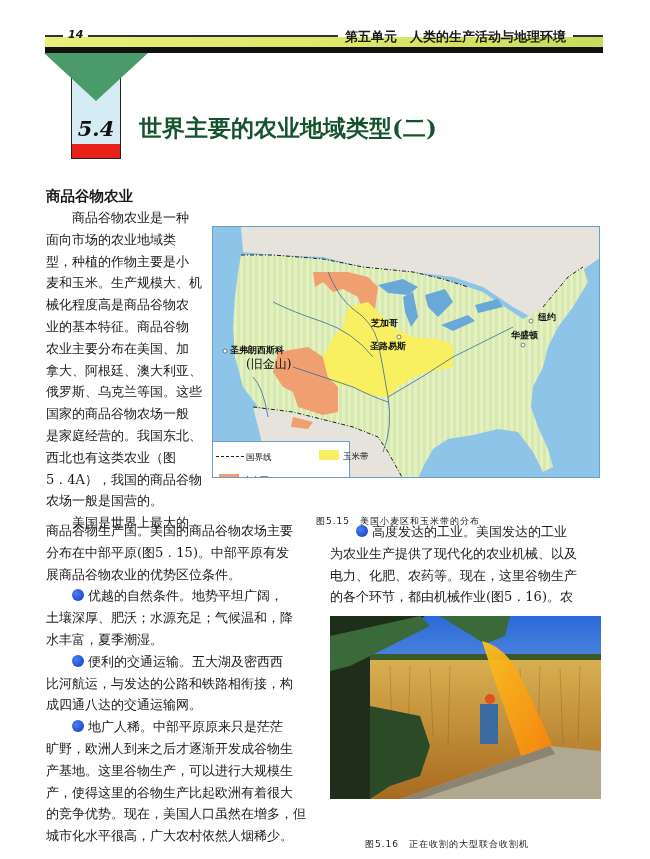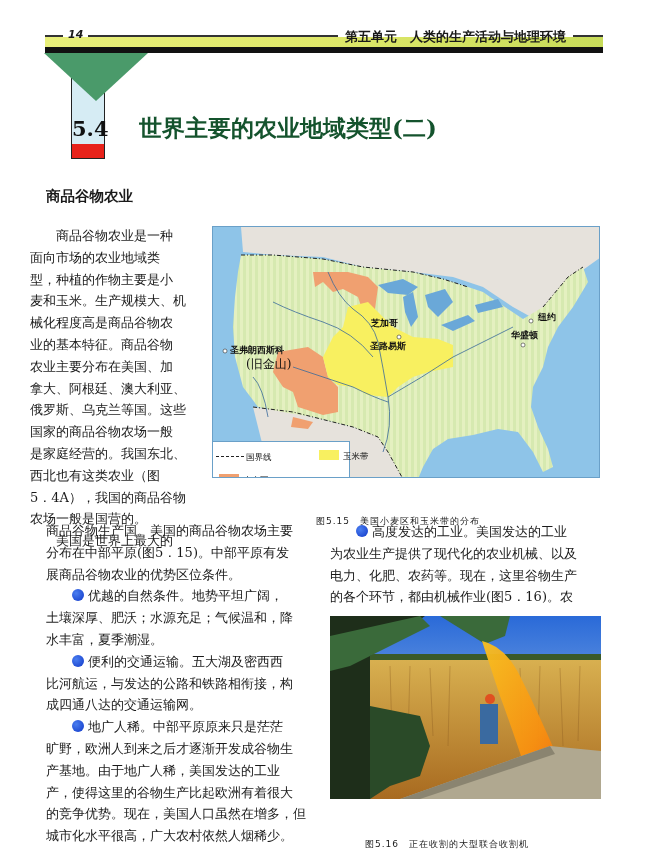--- a/index.html
+++ b/index.html
@@ -13,22 +13,22 @@
   .hdr-line { position: absolute; top: 35px; height: 2px; background: #333; }
   .hdr-pnum { position: absolute; left: 66px; top: 28px; font-family: "DejaVu Sans", sans-serif;
     font-style: italic; font-weight: bold; font-size: 11px; background: transparent; padding: 0 2px; }
   .hdr-unit { position: absolute; right: 82px; top: 28px; font-family: "DejaVu Serif", serif;
     font-weight: bold; font-size: 13px; letter-spacing: 0px; padding: 0 2px; }
 
   
   .badge-tri { position: absolute; left: 44px; top: 53px; width: 0; height: 0;
     border-left: 52px solid transparent; border-right: 52px solid transparent;
     border-top: 48px solid #4a9a6a; z-index: 2; }
-  .badge-box { position: absolute; left: 71px; top: 73px; width: 34px; height: 86px;
-    border: 1px solid #222; background: #d6ecf4; z-index: 1; }
+  .badge-box { position: absolute; left: 71px; top: 73px; width: 50px; height: 86px;
+    border: 1px solid #222; background: #d6ecf4; z-index: 1; font-style: italic; }
   .badge-red { position: absolute; left: 0; bottom: 0; width: 100%; height: 14px; background: #e8221a; }
   .badge-num { position: absolute; left: 0; top: 42px; width: 100%; text-align: center;
     font-family: "DejaVu Serif", serif; font-weight: bold; font-size: 21px; color: #111; z-index: 3; }
   .sec-title { position: absolute; left: 139px; top: 113px; font-family: "DejaVu Serif", serif;
     font-weight: bold; font-size: 23px; letter-spacing: 0px; color: #14532d; }
 
   
   .h2 { position: absolute; left: 46px; top: 187px; font-family: "DejaVu Sans", sans-serif;
     font-weight: bold; font-size: 14.5px; }
   .para { position: absolute; font-size: 13px; line-height: 21.8px; color: #1a1a1a; }
@@ -65,21 +65,21 @@
 
 <div class="badge-tri"></div>
 <div class="badge-box">
   <div class="badge-red"></div>
   <div class="badge-num">5.4</div>
 </div>
 <h1 class="sec-title">世界主要的农业地域类型(二)</h1>
 
 <h2 class="h2">商品谷物农业</h2>
 
-<div class="para" style="left:30px; top:207px; width:160px;margin-top:18px;">
+<div class="para" style="left:46px; top:207px; width:160px;">
   <p>　　商品谷物农业是一种</p>
   <p>面向市场的农业地域类</p>
   <p>型，种植的作物主要是小</p>
   <p>麦和玉米。生产规模大、机</p>
   <p>械化程度高是商品谷物农</p>
   <p>业的基本特征。商品谷物</p>
   <p>农业主要分布在美国、加</p>
   <p>拿大、阿根廷、澳大利亚、</p>
   <p>俄罗斯、乌克兰等国。这些</p>
   <p>国家的商品谷物农场一般</p>
@@ -98,21 +98,21 @@
   <p>　　<span class="bullet"></span><span>优越的自然条件。地势平坦广阔，</span></p>
   <p>土壤深厚、肥沃；水源充足；气候温和，降</p>
   <p>水丰富，夏季潮湿。</p>
 
   <p>　　<span class="bullet"></span><span>便利的交通运输。五大湖及密西西</span></p>
   <p>比河航运，与发达的公路和铁路相衔接，构</p>
   <p>成四通八达的交通运输网。</p>
 
   <p>　　<span class="bullet"></span><span>地广人稀。中部平原原来只是茫茫</span></p>
   <p>旷野，欧洲人到来之后才逐渐开发成谷物生</p>
-  <p>产基地。由于地广人稀，美国发达的工业</p>
+  <p>产基地。这里谷物生产，可以进行大规模生</p>
   <p>产，使得这里的谷物生产比起欧洲有着很大</p>
   <p>的竞争优势。现在，美国人口虽然在增多，但</p>
   <p>城市化水平很高，广大农村依然人烟稀少。</p>
 </div>
 
 <div class="para" style="left:330px; top:521px; width:275px;">
   <p>　　<span class="bullet"></span><span>高度发达的工业。美国发达的工业</span></p>
   <p>为农业生产提供了现代化的农业机械、以及</p>
   <p>电力、化肥、农药等。现在，这里谷物生产</p>
   <p>的各个环节，都由机械作业(图5．16)。农</p>

